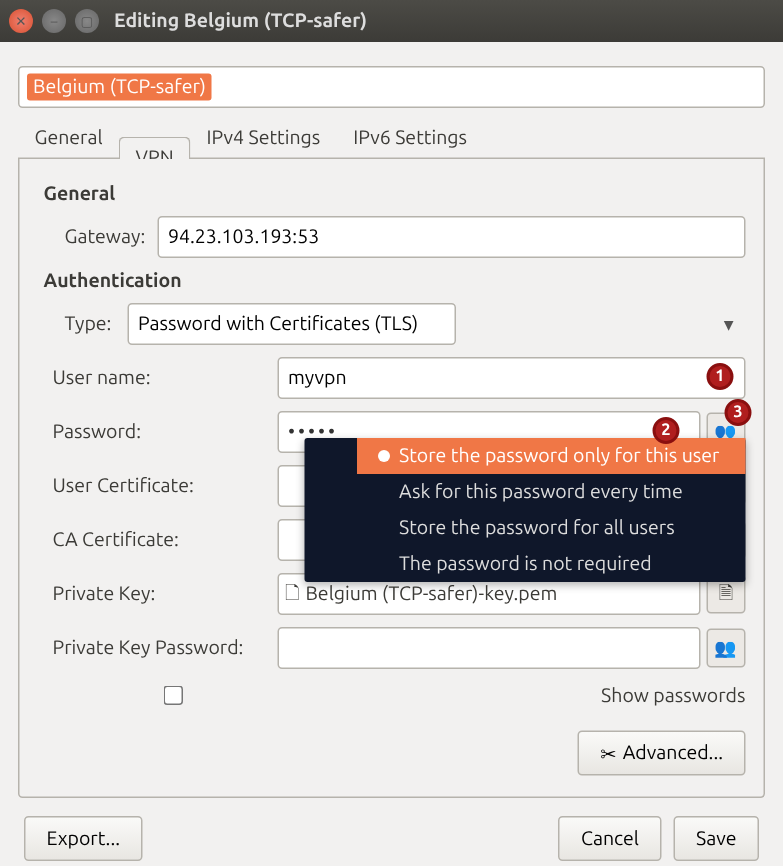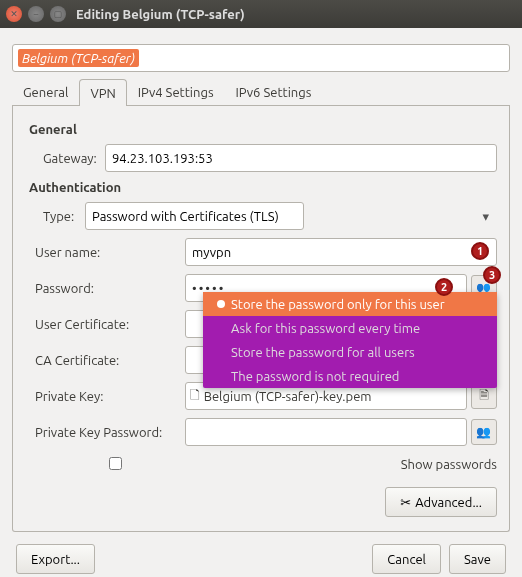--- a/index.html
+++ b/index.html
@@ -11,33 +11,33 @@
   .title { color: #ddd; font-weight: bold; font-size: 13px; margin-left: 4px; }
   .body { padding: 10px 12px 12px 12px; }
   .row { display: flex; align-items: center; margin: 6px 0; }
   .row > label { width: 130px; text-align: right; padding-right: 8px; }
   input[type=text], input[type=password], select, .fileselect, .pwfield {
     height: 28px; border: 1px solid #b6b3ac; border-radius: 3px; background: #fff; padding: 0 6px; font-size: 13px;
   }
   .sel { background: #f07746; color: #fff; border-radius: 2px; padding: 2px 4px; }
   .tabs { display: flex; border-bottom: 1px solid #b6b3ac; margin-top: 6px; }
   .tab { padding: 6px 10px; border: 1px solid transparent; border-bottom: none; border-radius: 4px 4px 0 0; cursor: pointer; }
-  .tab.active { background: #f2f1f0; border-color: #b6b3ac; position: relative; top: 1px; }
+  .tab.active { background: #f2f1f0; border-color: #b6b3ac; position: relative; top: 13px; }
   .panel { border: 1px solid #b6b3ac; border-top: none; padding: 10px 12px 14px 12px; border-radius: 0 0 3px 3px; background: #f2f1f0; position: relative; }
   h4 { margin: 6px 0 4px 4px; font-size: 13px; font-weight: bold; }
   .innerrow { display: flex; align-items: center; margin: 8px 0; }
   .innerrow > label { width: 160px; text-align: left; padding-left: 10px; }
   .field { flex: 1; display: flex; align-items: center; }
   .field > * { flex: 1; }
   .iconbtn { width: 26px; height: 26px; flex: 0 0 26px; margin-left: 4px; border: 1px solid #b6b3ac; border-radius: 3px; background: #ece9e5; display: flex; align-items: center; justify-content: center; font-size: 12px; }
   .fileselect { display: flex; align-items: center; gap: 4px; padding: 0 4px; }
   .fileicon { font-size: 12px; }
   .pwfield { letter-spacing: 2px; color: #333; flex:1; display:flex; align-items:center; }
   .num-badge { position: absolute; width: 18px; height: 18px; border-radius: 50%; background: #b01e1e; color: #fff; font-size: 11px; font-weight: bold; display: flex; align-items: center; justify-content: center; border: 2px solid #8a0f0f; z-index: 20; }
-  .menu { position: absolute; background: #a21caf; border-radius: 2px; z-index: 10; color: #ddd; font-size: 13px; box-shadow: 0 2px 6px rgba(0,0,0,0.3); }
+  .menu { position: absolute; background: #0f172a; border-radius: 2px; z-index: 10; color: #ddd; font-size: 13px; box-shadow: 0 2px 6px rgba(0,0,0,0.3); padding-left: 35px; }
   .menu-item { padding: 5px 14px; display: flex; align-items: center; gap: 6px; cursor: pointer; }
   .menu-item.sel-item { background: #f07746; color: #fff; }
   .radio-dot { width: 8px; height: 8px; border-radius: 50%; background: #fff; display:inline-block; }
   .btn { height: 30px; border: 1px solid #b6b3ac; border-radius: 3px; background: linear-gradient(#fafaf8,#e8e6e2); padding: 0 14px; font-size: 13px; cursor: pointer; display:flex; align-items:center; gap:4px;}
   .footer { display: flex; gap: 8px; padding: 12px 4px 2px 4px; }
   select { appearance: none; padding-right: 24px; background: #fff; }
   .select-wrap { position: relative; flex:1; display:flex; }
   .select-wrap::after { content: "▾"; position: absolute; right: 8px; top: 50%; transform: translateY(-50%); pointer-events:none; color:#555; }
   .chk-row { margin-left: 80px; display:flex; align-items:center; gap:6px; margin-top:6px;justify-content:space-between;}
   .adv-row { display:flex; justify-content:flex-end; margin-top:14px;}
@@ -49,21 +49,21 @@
   <div class="win-btn win-close">✕</div>
   <div class="win-btn win-min">–</div>
   <div class="win-btn win-max">▢</div>
   <div class="title">Editing Belgium (TCP-safer)</div>
 </div>
 
 <div class="body">
   <div class="row">
     <div style="flex:1;position:relative;">
       <input type="text" style="width: 100%;">
-      <span class="sel" style="position:absolute;left:6px;top:50%;transform:translateY(-50%);font-style:italic;">Belgium (TCP-safer)</span>
+      <span class="sel" style="position:absolute;left:6px;top:50%;transform:translateY(-50%);">Belgium (TCP-safer)</span>
     </div>
   </div>
 
   <div class="tabs">
     <div class="tab">General</div>
     <div class="tab active">VPN</div>
     <div class="tab">IPv4 Settings</div>
     <div class="tab">IPv6 Settings</div>
   </div>
 

